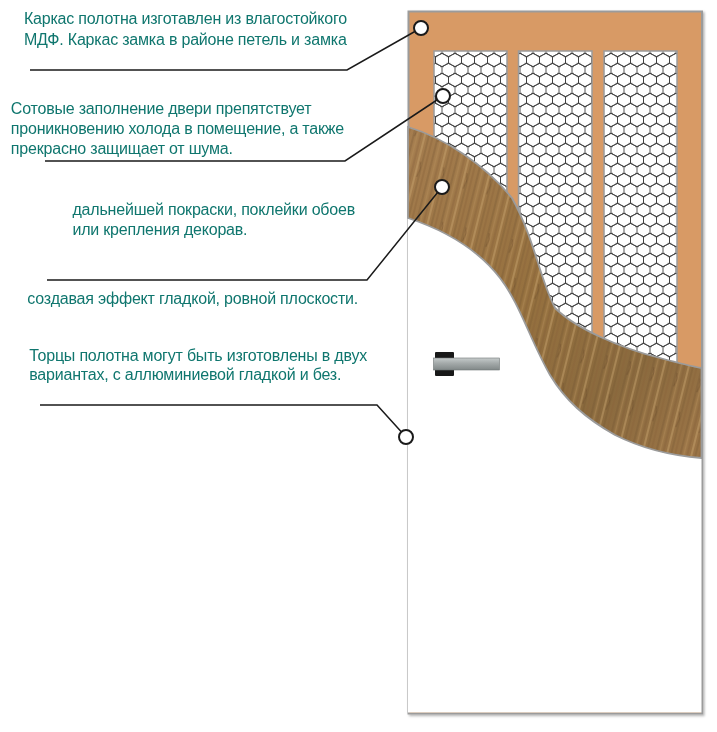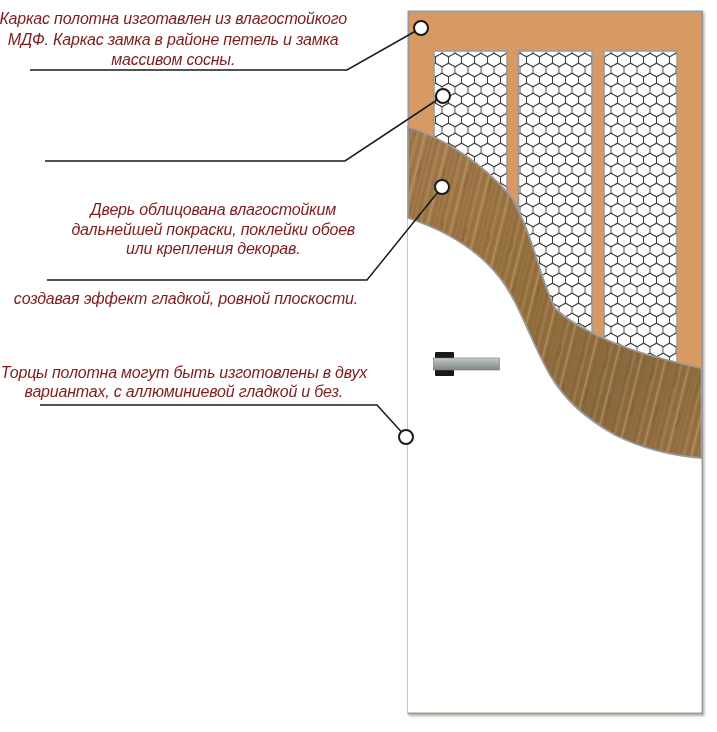--- a/index.html
+++ b/index.html
@@ -6,25 +6,24 @@
   .stage{
     position:relative;
     width:717px;height:732px;
     background:#ffffff;
     overflow:hidden;
     font-family:"Liberation Sans",sans-serif;
   }
   .stage svg{position:absolute;left:0;top:0;}
   .note{
     position:absolute;
-    text-align:center;
-    font-style:italic;
+    text-align:left;
     font-size:16px;
     line-height:20px;
-    color:#7f1d1d;
+    color:#0f766e;
     letter-spacing:-0.2px;
     white-space:nowrap;
   }
   .note .line{display:block;}
 </style>
 </head>
 <body>
 
 <div class="stage">
 
@@ -123,32 +122,35 @@
       <circle cx="421" cy="28" r="7"></circle>
       <circle cx="443" cy="96" r="7"></circle>
       <circle cx="442" cy="187" r="7"></circle>
       <circle cx="406" cy="437" r="7"></circle>
     </g>
   </svg>
 
   <div class="note" style="top:9px;right:370px;line-height:20.5px;">
     <span class="line">Каркас полотна изготавлен из влагостойкого</span>
     <span class="line">МДФ. Каркас замка в районе петель и замка</span>
-    <span class="line">массивом сосны.</span>
   </div>
 
+  <div class="note" style="top:99px;right:373px;">
+    <span class="line">Сотовые заполнение двери препятствует</span>
+    <span class="line">проникновению холода в помещение, а также</span>
+    <span class="line">прекрасно защищает от шума.</span>
+  </div>
 
   <div class="note" style="top:200px;right:362px;line-height:19.5px;">
-    <span class="line">Дверь облицована влагостойким</span>
     <span class="line">дальнейшей покраски, поклейки обоев</span>
     <span class="line">или крепления декорав.</span>
   </div>
 
   <div class="note" style="top:289px;right:359px;line-height:19px;">
     <span class="line">создавая эффект гладкой, ровной плоскости.</span>
   </div>
 
-  <div class="note" style="top:363px;right:350px;line-height:19px;">
+  <div class="note" style="top:346px;right:350px;line-height:19px;">
     <span class="line">Торцы полотна могут быть изготовлены в двух</span>
     <span class="line">вариантах, с аллюминиевой гладкой и без.</span>
   </div>
 
 </div>
 
 </body></html>

